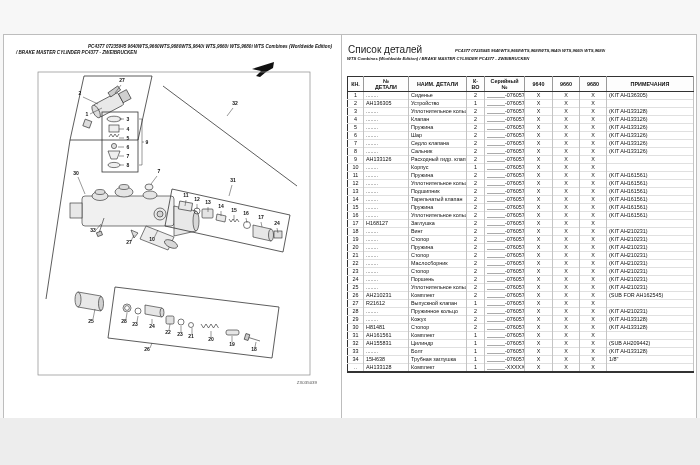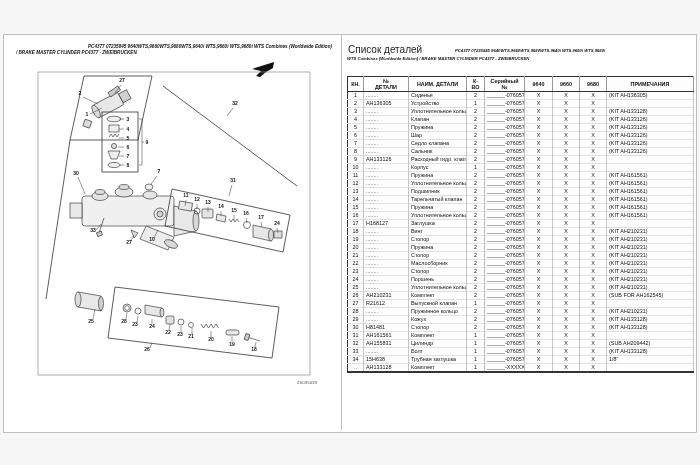--- a/index.html
+++ b/index.html
@@ -1,16 +1,16 @@
 <!DOCTYPE html>
 <html><head>
 <meta charset="utf-8">
 <style>
   html,body{margin:0;padding:0;background:#ededed;}
-  .canvas{position:relative;width:700px;height:465px;background:#f7f7f7;overflow:hidden;
+  .canvas{position:relative;width:700px;height:418px;background:#f7f7f7;overflow:hidden;
           font-family:"Liberation Sans",sans-serif;color:#111;}
   .sheet{position:absolute;left:3px;top:34px;width:692px;height:397px;background:#fff;
          border:1px solid #bdbdbd;}
   .divider{position:absolute;left:341px;top:35px;width:1px;height:395px;background:#bdbdbd;}
 
   
   .lp-header{position:absolute;left:16px;top:44px;width:316px;font-size:4.6px;line-height:5.8px;
              font-style:italic;font-weight:bold;text-indent:72px;}
   .diagram{position:absolute;left:8px;top:40px;}
   .diagram text.co{font-size:5px;font-weight:bold;text-anchor:middle;fill:#111;}

